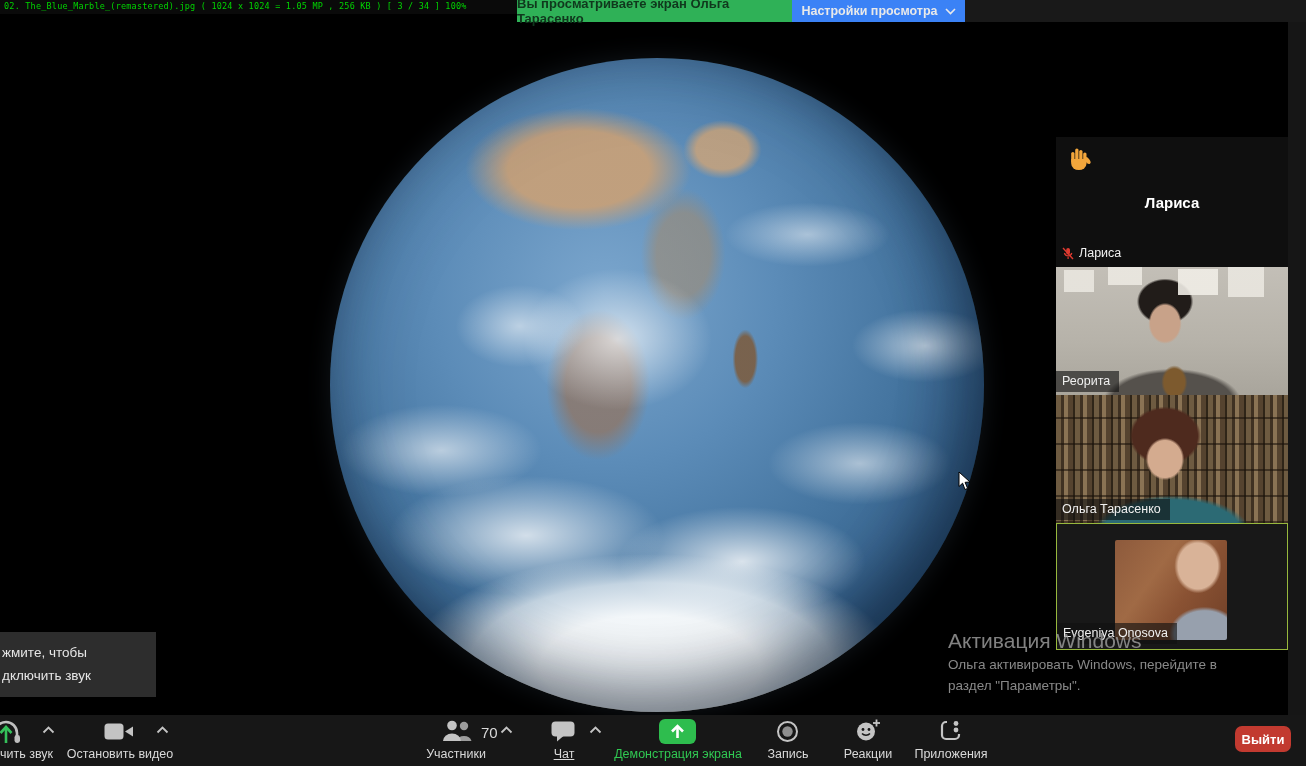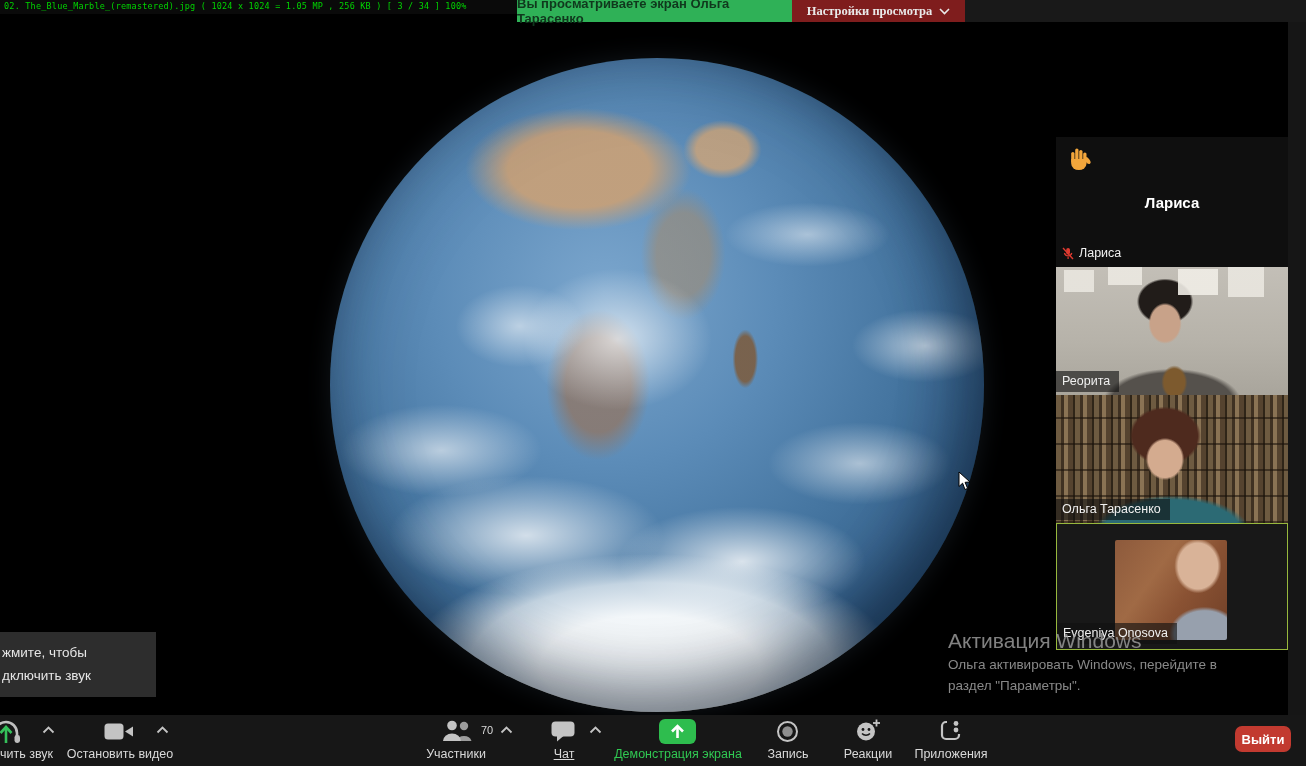--- a/index.html
+++ b/index.html
@@ -29,22 +29,22 @@
       radial-gradient(ellipse 8% 6% at 60% 14%, rgba(196,162,126,.9) 50%, rgba(196,162,126,0) 75%),
       radial-gradient(circle at 42% 36%, #7ba6cd 0%, #5c8cb8 30%, #44749f 55%, #35618c 75%, #2a4f75 90%, #223f5f 100%);
     box-shadow: inset -18px -26px 60px rgba(0,10,25,.45), inset 0 0 80px rgba(10,30,60,.25), 0 0 26px rgba(140,180,220,.12);}
 
   
   .top-right-strip{position:absolute;left:792px;top:0;width:514px;height:22px;background:#191919;z-index:14;}
   .right-gutter{position:absolute;left:1288px;top:0;width:18px;height:715px;background:#161616;z-index:3;}
   .share-banner{position:absolute;left:517px;top:0;width:276px;height:22px;background:var(--banner-green,#2fb157);
     z-index:15;display:flex;align-items:center;justify-content:center;}
   .share-banner span{font-size:13px;font-weight:700;color:#10381d;}
-  .view-settings{position:absolute;left:792px;top:0;width:173px;height:22px;background:#7f1d1d;z-index:15;
-    display:flex;align-items:center;justify-content:center;gap:7px;cursor:default;font-family:Liberation Serif, serif;}
+  .view-settings{position:absolute;left:792px;top:0;width:173px;height:22px;background:#3b82f6;z-index:15;
+    display:flex;align-items:center;justify-content:center;gap:7px;cursor:default;}
   .view-settings span{font-size:12.5px;font-weight:700;color:#e9e9e9;}
 
   
   .audio-tooltip{position:absolute;left:0;top:632px;width:156px;height:65px;background:#2d2d2d;z-index:6;
     color:#e6e6e6;font-size:13.5px;line-height:23px;padding:9px 16px 0 2px;box-sizing:border-box;}
 
   
   .watermark{position:absolute;left:948px;top:628px;z-index:8;pointer-events:none;}
   .wm-title{font-size:21px;color:rgba(158,158,158,.82);line-height:26px;}
   .wm-body{font-size:13.5px;color:rgba(170,170,170,.8);line-height:21px;}
@@ -81,21 +81,21 @@
     background:
       radial-gradient(ellipse 38px 44px at 74% 26%, #d9b398 52%, rgba(217,179,152,0) 62%),
       radial-gradient(ellipse 52px 40px at 80% 94%, #97a0ad 58%, rgba(151,160,173,0) 68%),
       linear-gradient(125deg,#8d5a3c 0%,#a06a45 35%,#8a5233 60%,#6f3f27 100%);}
 
   
   .toolbar{position:absolute;left:0;top:715px;width:1306px;height:51px;background:#171717;z-index:20;}
   .tb-label{position:absolute;top:747px;color:#d9d9d9;font-size:12.5px;text-align:center;white-space:nowrap;z-index:21;}
   .tb-icon{position:absolute;z-index:21;}
   .tb-green{color:var(--accent-green,#30c852);}
-  .count{position:absolute;left:481px;top:724px;color:#d9d9d9;font-size:11px;z-index:21;}
+  .count{position:absolute;left:481px;top:724px;color:#d9d9d9;font-size:15px;z-index:21;}
   .leave-btn{position:absolute;left:1235px;top:726px;width:56px;height:26px;background:var(--leave-red,#c23a30);
     border-radius:7px;display:flex;align-items:center;justify-content:center;z-index:21;cursor:default;}
   .leave-btn span{color:#fff;font-size:13px;font-weight:700;}
 
   .cursor{position:absolute;left:958px;top:471px;z-index:30;}
 </style>
 </head>
 <body>
 
 <div class="stage">

